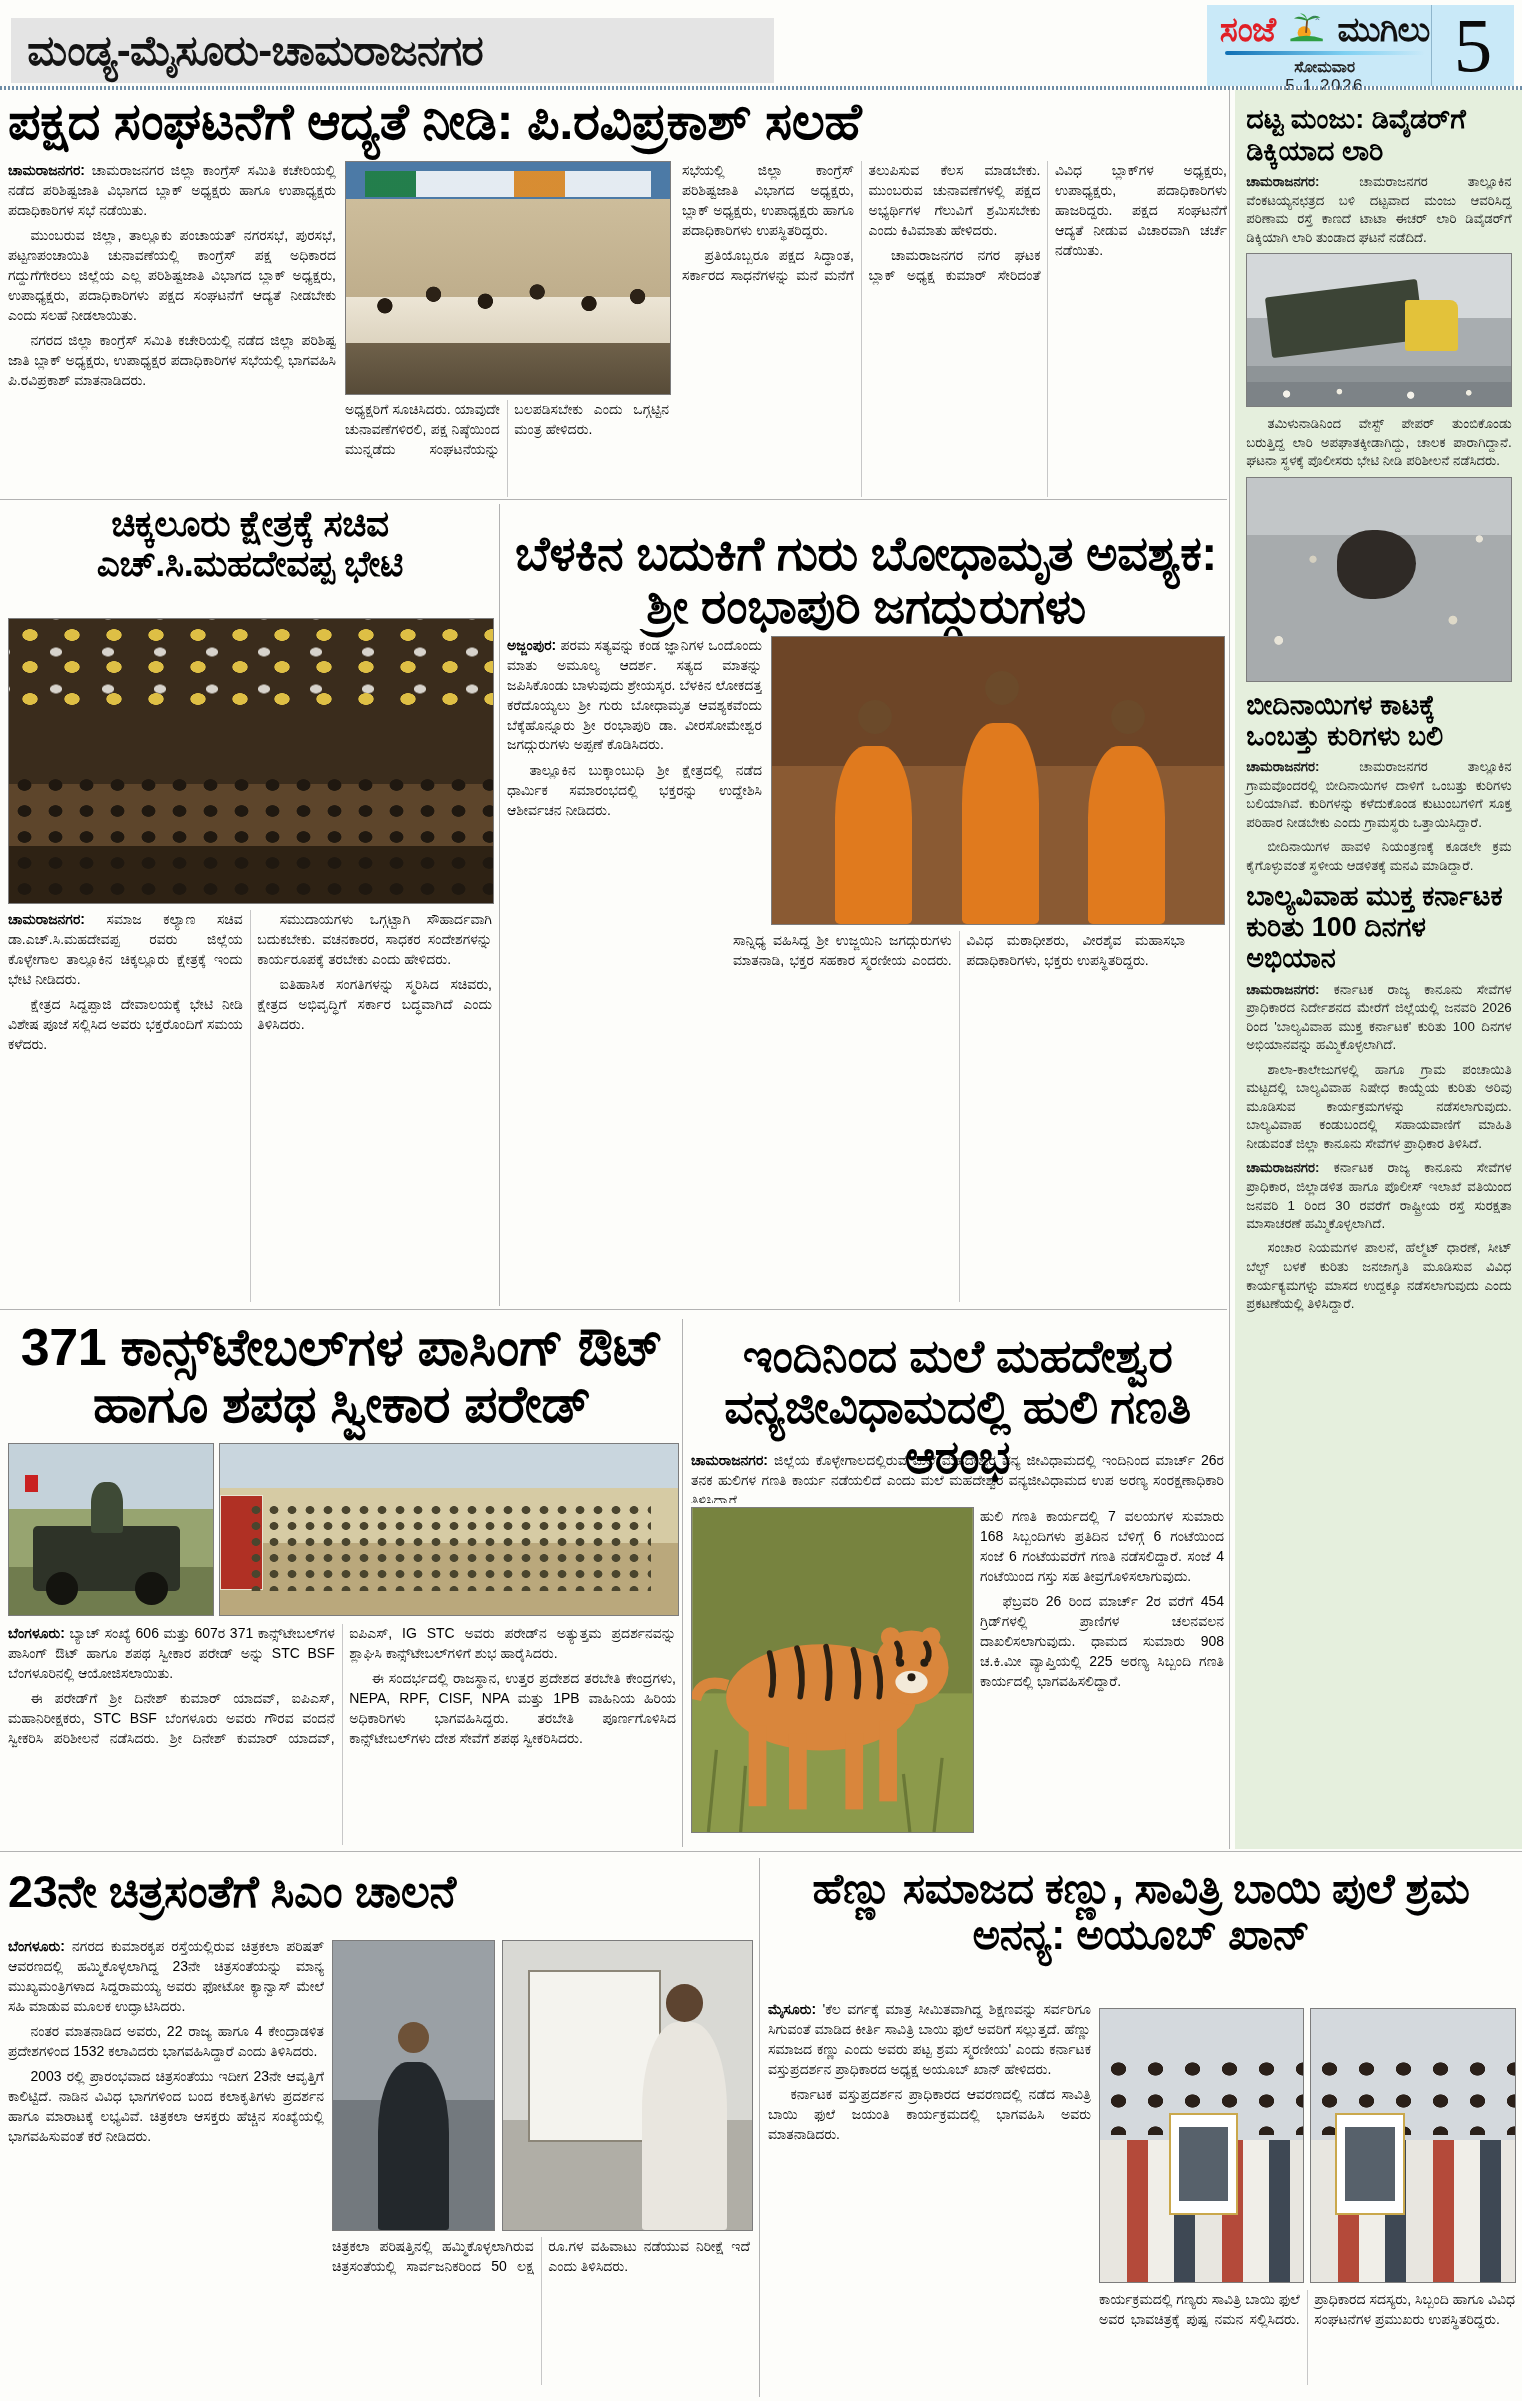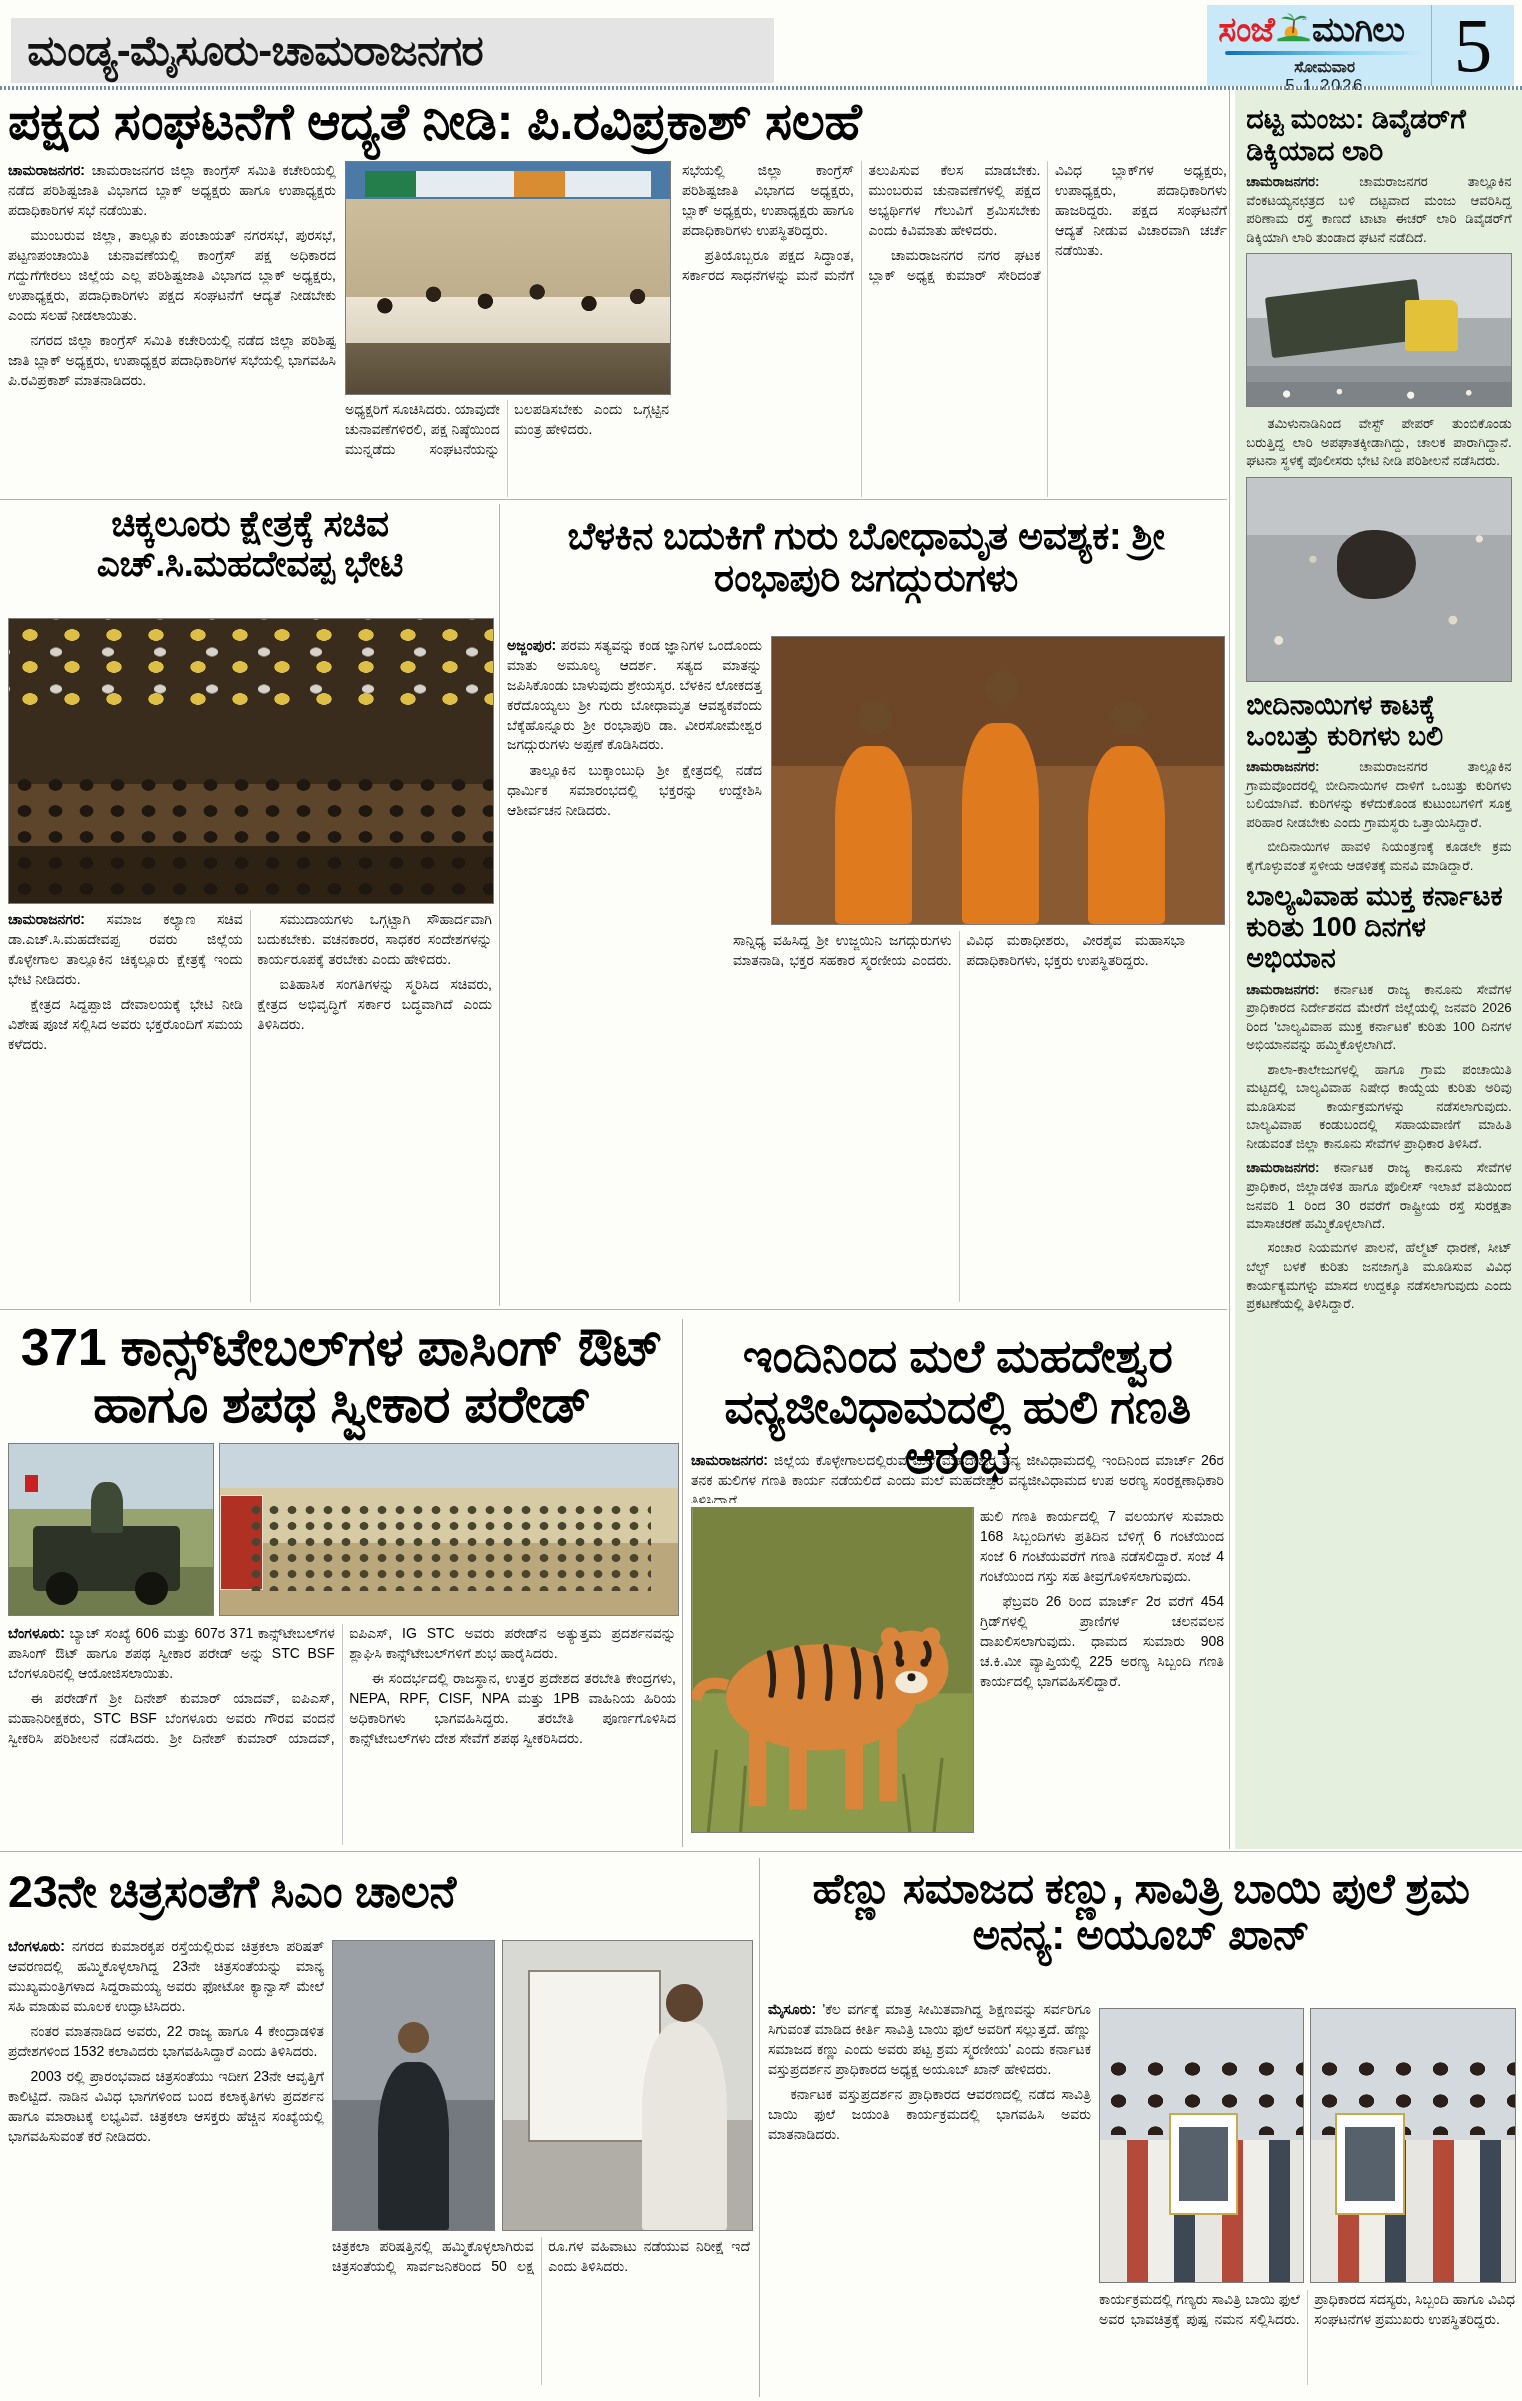--- a/index.html
+++ b/index.html
@@ -18,21 +18,21 @@
   .vr{position:absolute;width:0.8px;background:#b2b2b2}
   .hr{position:absolute;height:0.8px;background:#b2b2b2}
   .dotrule{position:absolute;height:4px;
      background:repeating-linear-gradient(90deg,#6e8da6 0 1.6px,transparent 1.6px 4px)}
   
   .region{left:11.3px;top:18px;width:763px;height:65px;background:#e4e4e4;
           font-size:42px;font-weight:800;line-height:65px;padding-left:16px;box-sizing:border-box;
           letter-spacing:-0.8px;white-space:nowrap}
   .mast{left:1207px;top:4.8px;width:307px;height:81px;background:#c9e9f8;display:flex}
   .mastL{width:224px;padding:4.8px 0 0 11.3px;box-sizing:border-box;text-align:center}
-  .mastTitle{display:flex;align-items:center;gap:1px}
+  .mastTitle{display:flex;align-items:center;justify-content:center;gap:13px}
   .mastRed{color:#e01f26;font-weight:800;font-size:34px;letter-spacing:-0.8px}
   .mastBlk{color:#111;font-weight:800;font-size:34px;letter-spacing:-0.8px}
   .mastLine{height:4px;margin:1.6px 6.5px 2.4px 6.5px;border-radius:2.4px;
             background:linear-gradient(90deg,#0f6fb4,#7fd0f2 60%,#c9e9f8)}
   .mastDay{font-size:15.3px;font-weight:bold;color:#222}
   .mastDate{font-size:17px;letter-spacing:1.6px;color:#222}
   .mastR{flex:1;border-left:1.6px solid #8fb6cc;display:flex;align-items:center;justify-content:center}
   .pageNum{font-family:"Liberation Serif",serif;font-size:77px;line-height:77px;color:#0a0a0a}
   
   .sidebar{left:1235px;top:90px;width:288px;height:1759px;background:#e5efdd;
@@ -95,21 +95,21 @@
   .phuleWall{background:linear-gradient(180deg,#d4d9dd 0 70%,#b9bec2 70% 100%)}
   .frame{position:absolute;left:34%;top:38%;width:32%;height:36%;background:#fff;border:2.4px solid #caa84c}
   .frame:before{content:"";position:absolute;inset:12%;background:#57616b}
   .heads{position:absolute;left:0;top:16%;width:100%;height:30%;
     background-image:radial-gradient(#2a2019 7.3px,transparent 8px);background-size:37px 32px}
   .torsos{position:absolute;left:0;bottom:0;width:100%;height:52%;
     background:repeating-linear-gradient(90deg,#e8e6e0 0 27.4px,#b44a3a 27.4px 48px,#f0eee8 48px 74px,#3e4854 74px 95px)}
   
   #leadHl{left:8px;top:94px;width:1217px;font-size:51px;white-space:nowrap}
   #minHl{left:8px;top:504px;width:484px;font-size:36px}
-  #guruHl{left:507px;top:516px;width:718px;font-size:38px}
+  #guruHl{left:507px;top:528px;width:718px;font-size:48px}
   #parHl{left:8px;top:1319px;width:668px;font-size:52px}
   #tigHl{left:691px;top:1331px;width:533px;font-size:46px}
   #cmHl{left:8px;top:1867px;width:744px;font-size:45px;white-space:nowrap}
   #phHl{left:768px;top:1866px;width:746px;font-size:42px}
   
   #leadColA{left:8px;top:161px;width:328px;height:336px}
   #leadColB{left:345px;top:400px;width:324px;height:97px}
   #leadColsC{left:682px;top:161px;width:545px;height:336px}
   #minBody{left:8px;top:910px;width:484px;height:392px}
   #guruColL{left:507px;top:636px;width:255px;height:667px}

